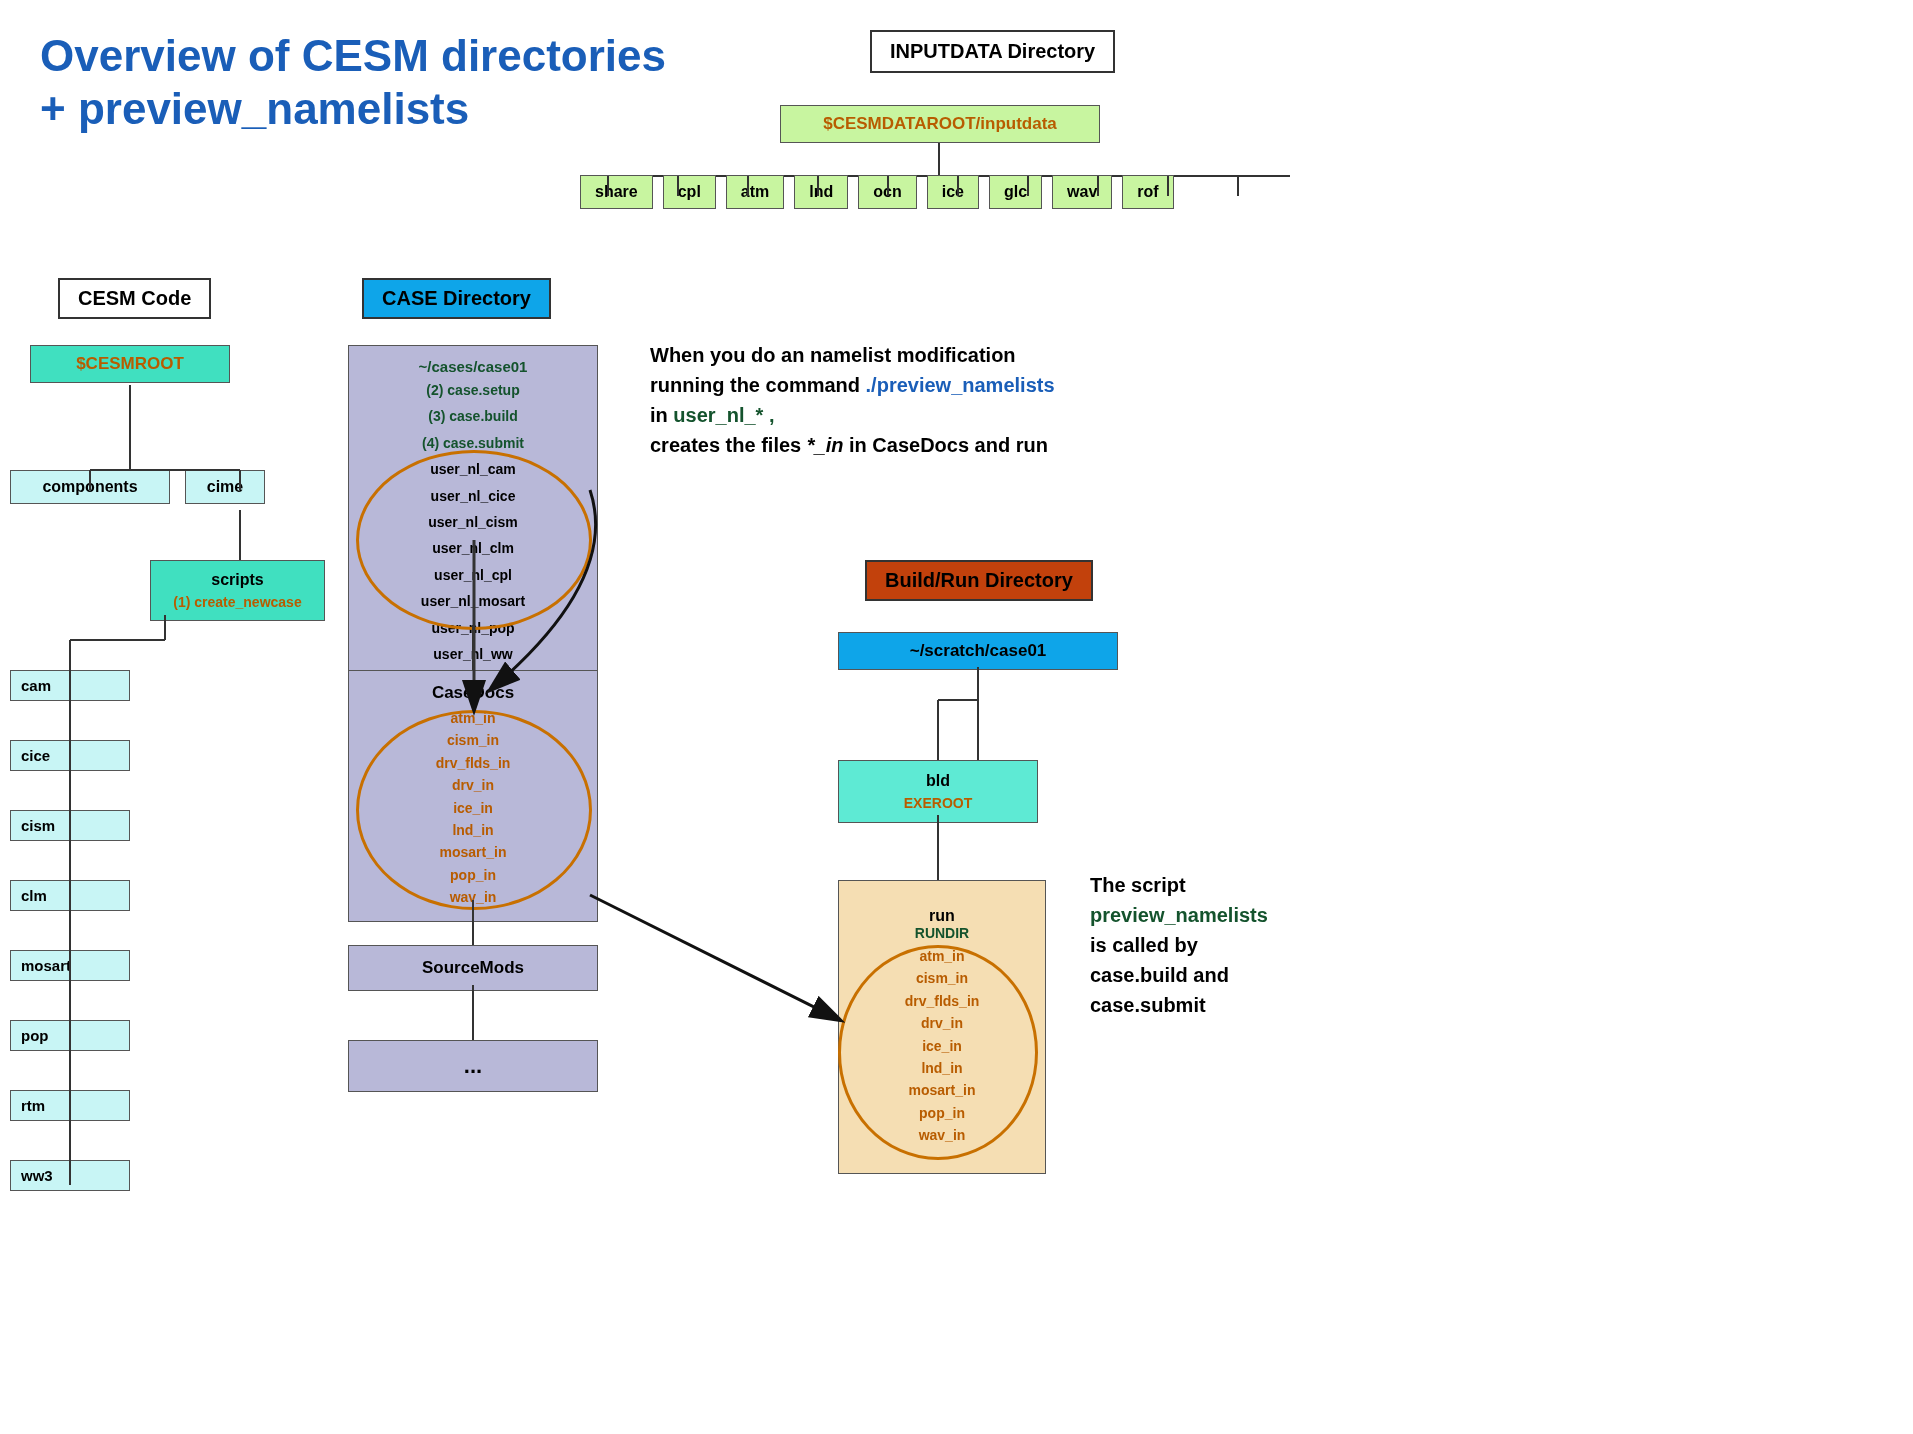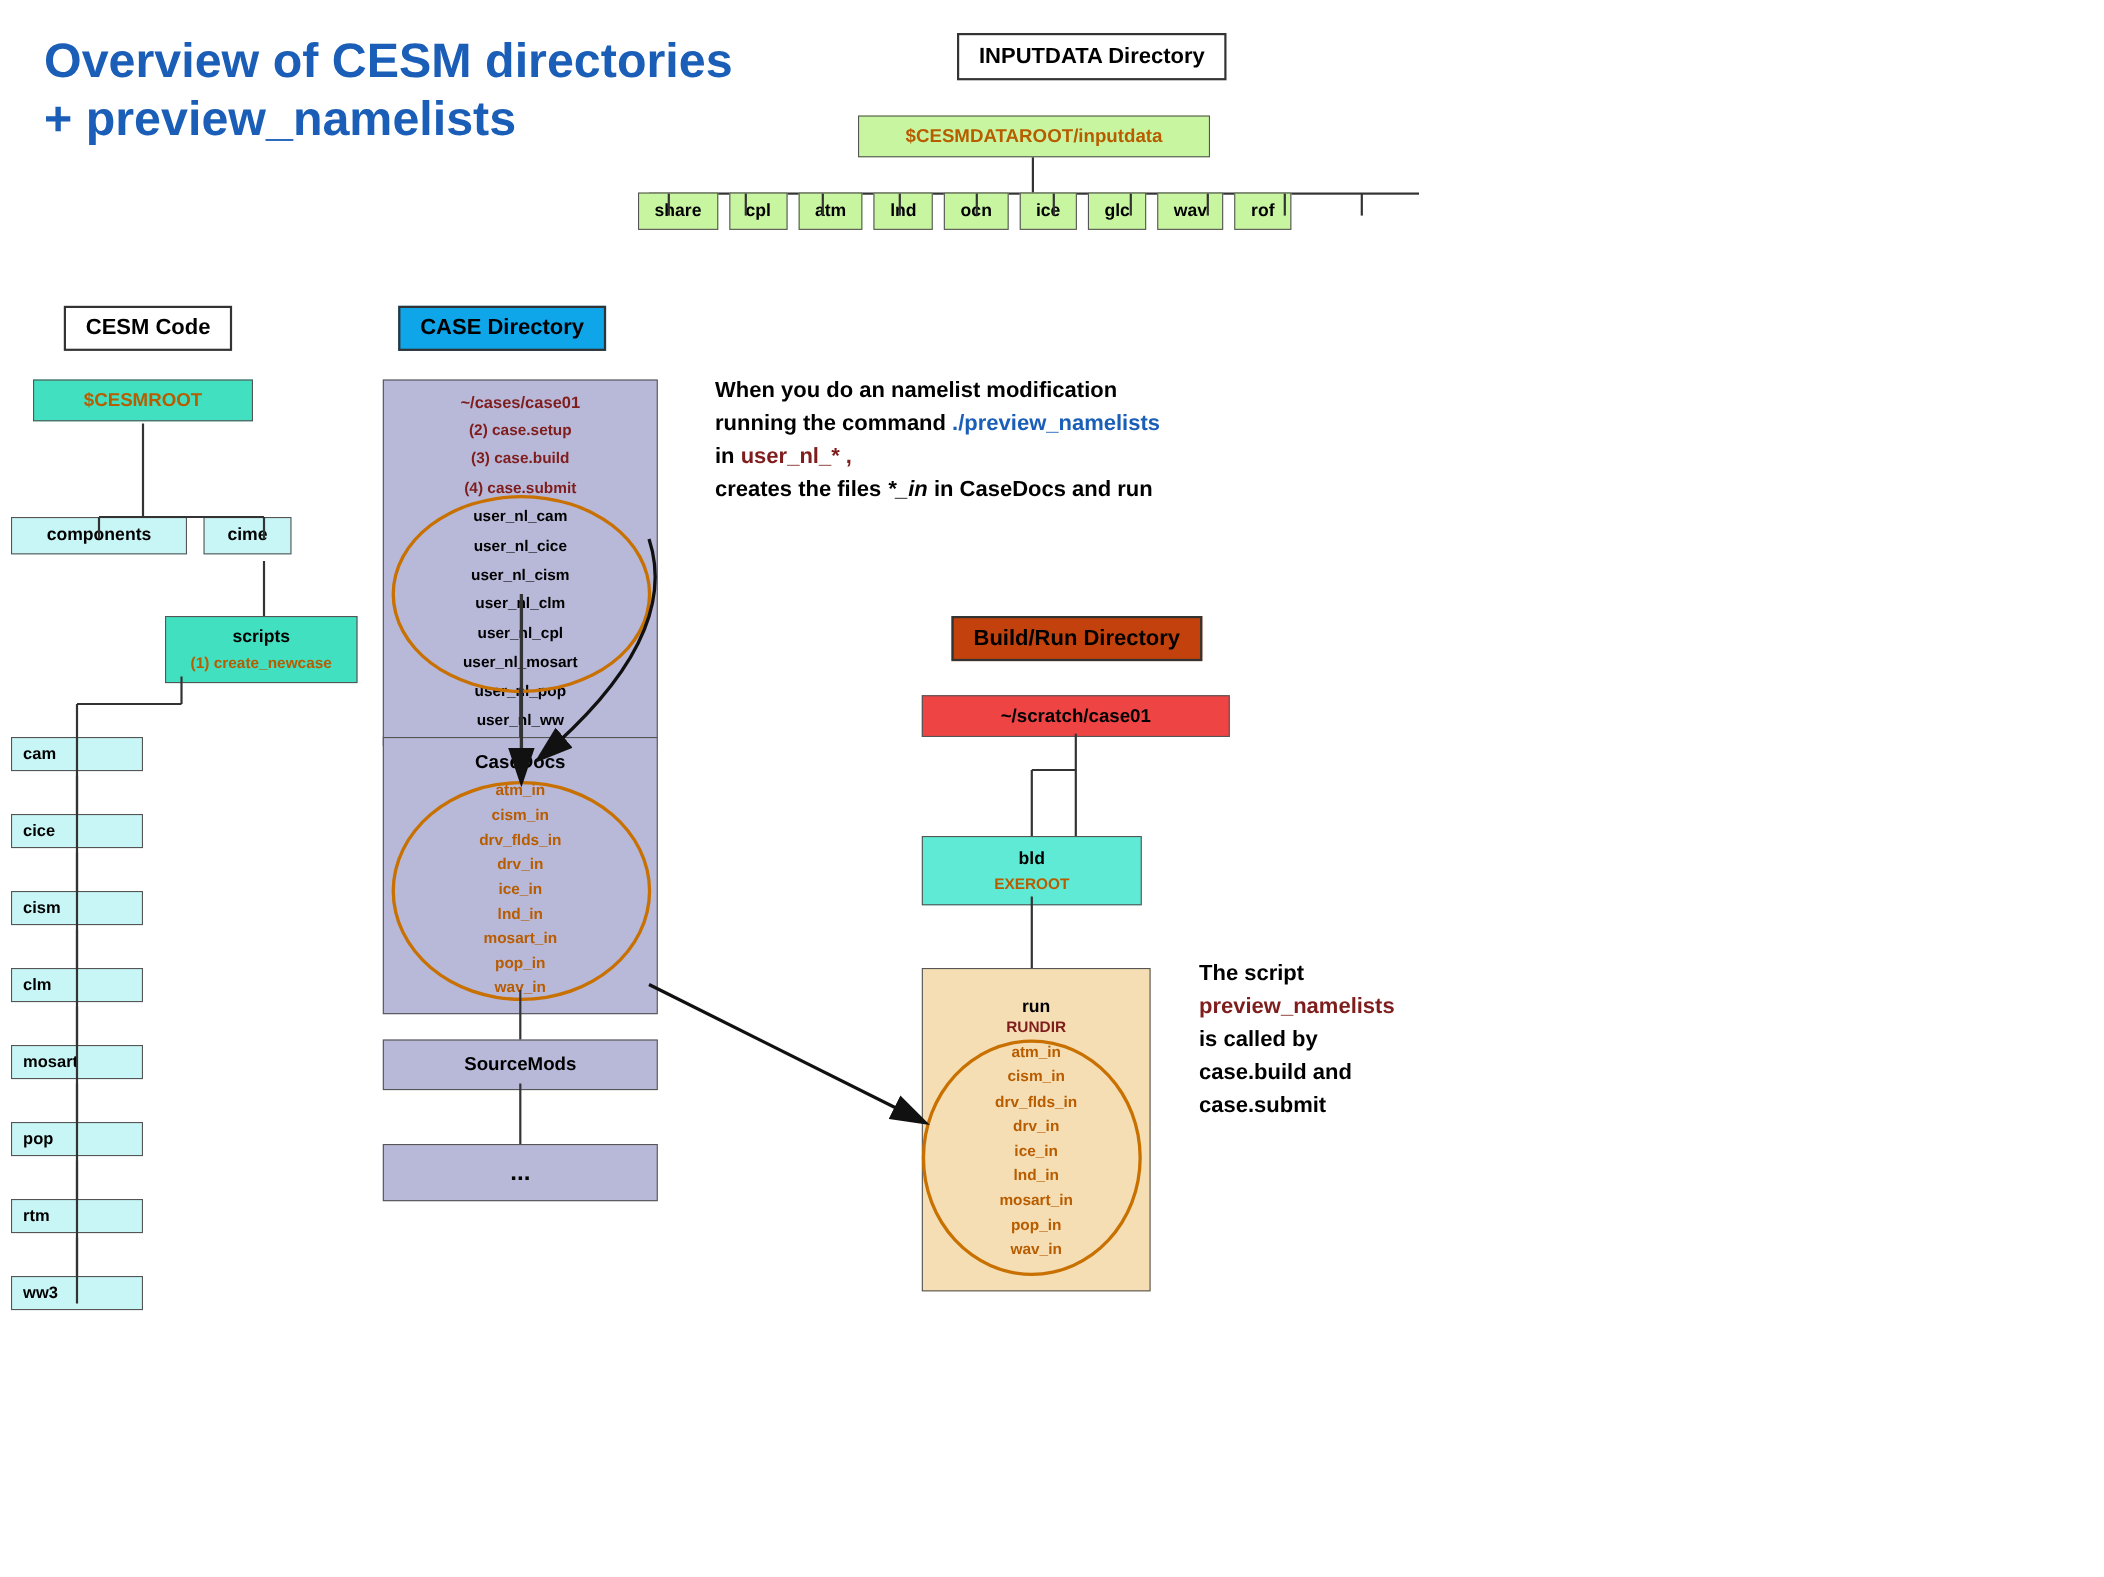--- a/index.html
+++ b/index.html
@@ -235,21 +235,21 @@
       padding: 7px 18px;
       font-size: 20px;
       font-weight: bold;
     }
 
     .scratch-box {
       position: absolute;
       top: 632px;
       left: 838px;
       width: 280px;
-      background: #ef4444;
+      background: #0ea5e9;
       border: 1.5px solid #555;
       text-align: center;
       padding: 8px 10px;
       font-size: 17px;
       font-weight: bold;
     }
 
     .bld-box {
       position: absolute;
       top: 760px;
@@ -274,21 +274,21 @@
       left: 838px;
       width: 208px;
       min-height: 280px;
       background: #f5deb3;
       border: 1.5px solid #555;
       padding: 26px;
       text-align: center;
     }
 
     
-    .orange-text { color: #7f1d1d; }
+    .orange-text { color: #14532d; }
     .bold { font-weight: bold; }
     .file-list {
       font-size: 14px;
       font-weight: bold;
       line-height: 1.6;
       margin-top: 4px;
     }
     .file-list-orange {
       font-size: 14px;
       font-weight: bold;

